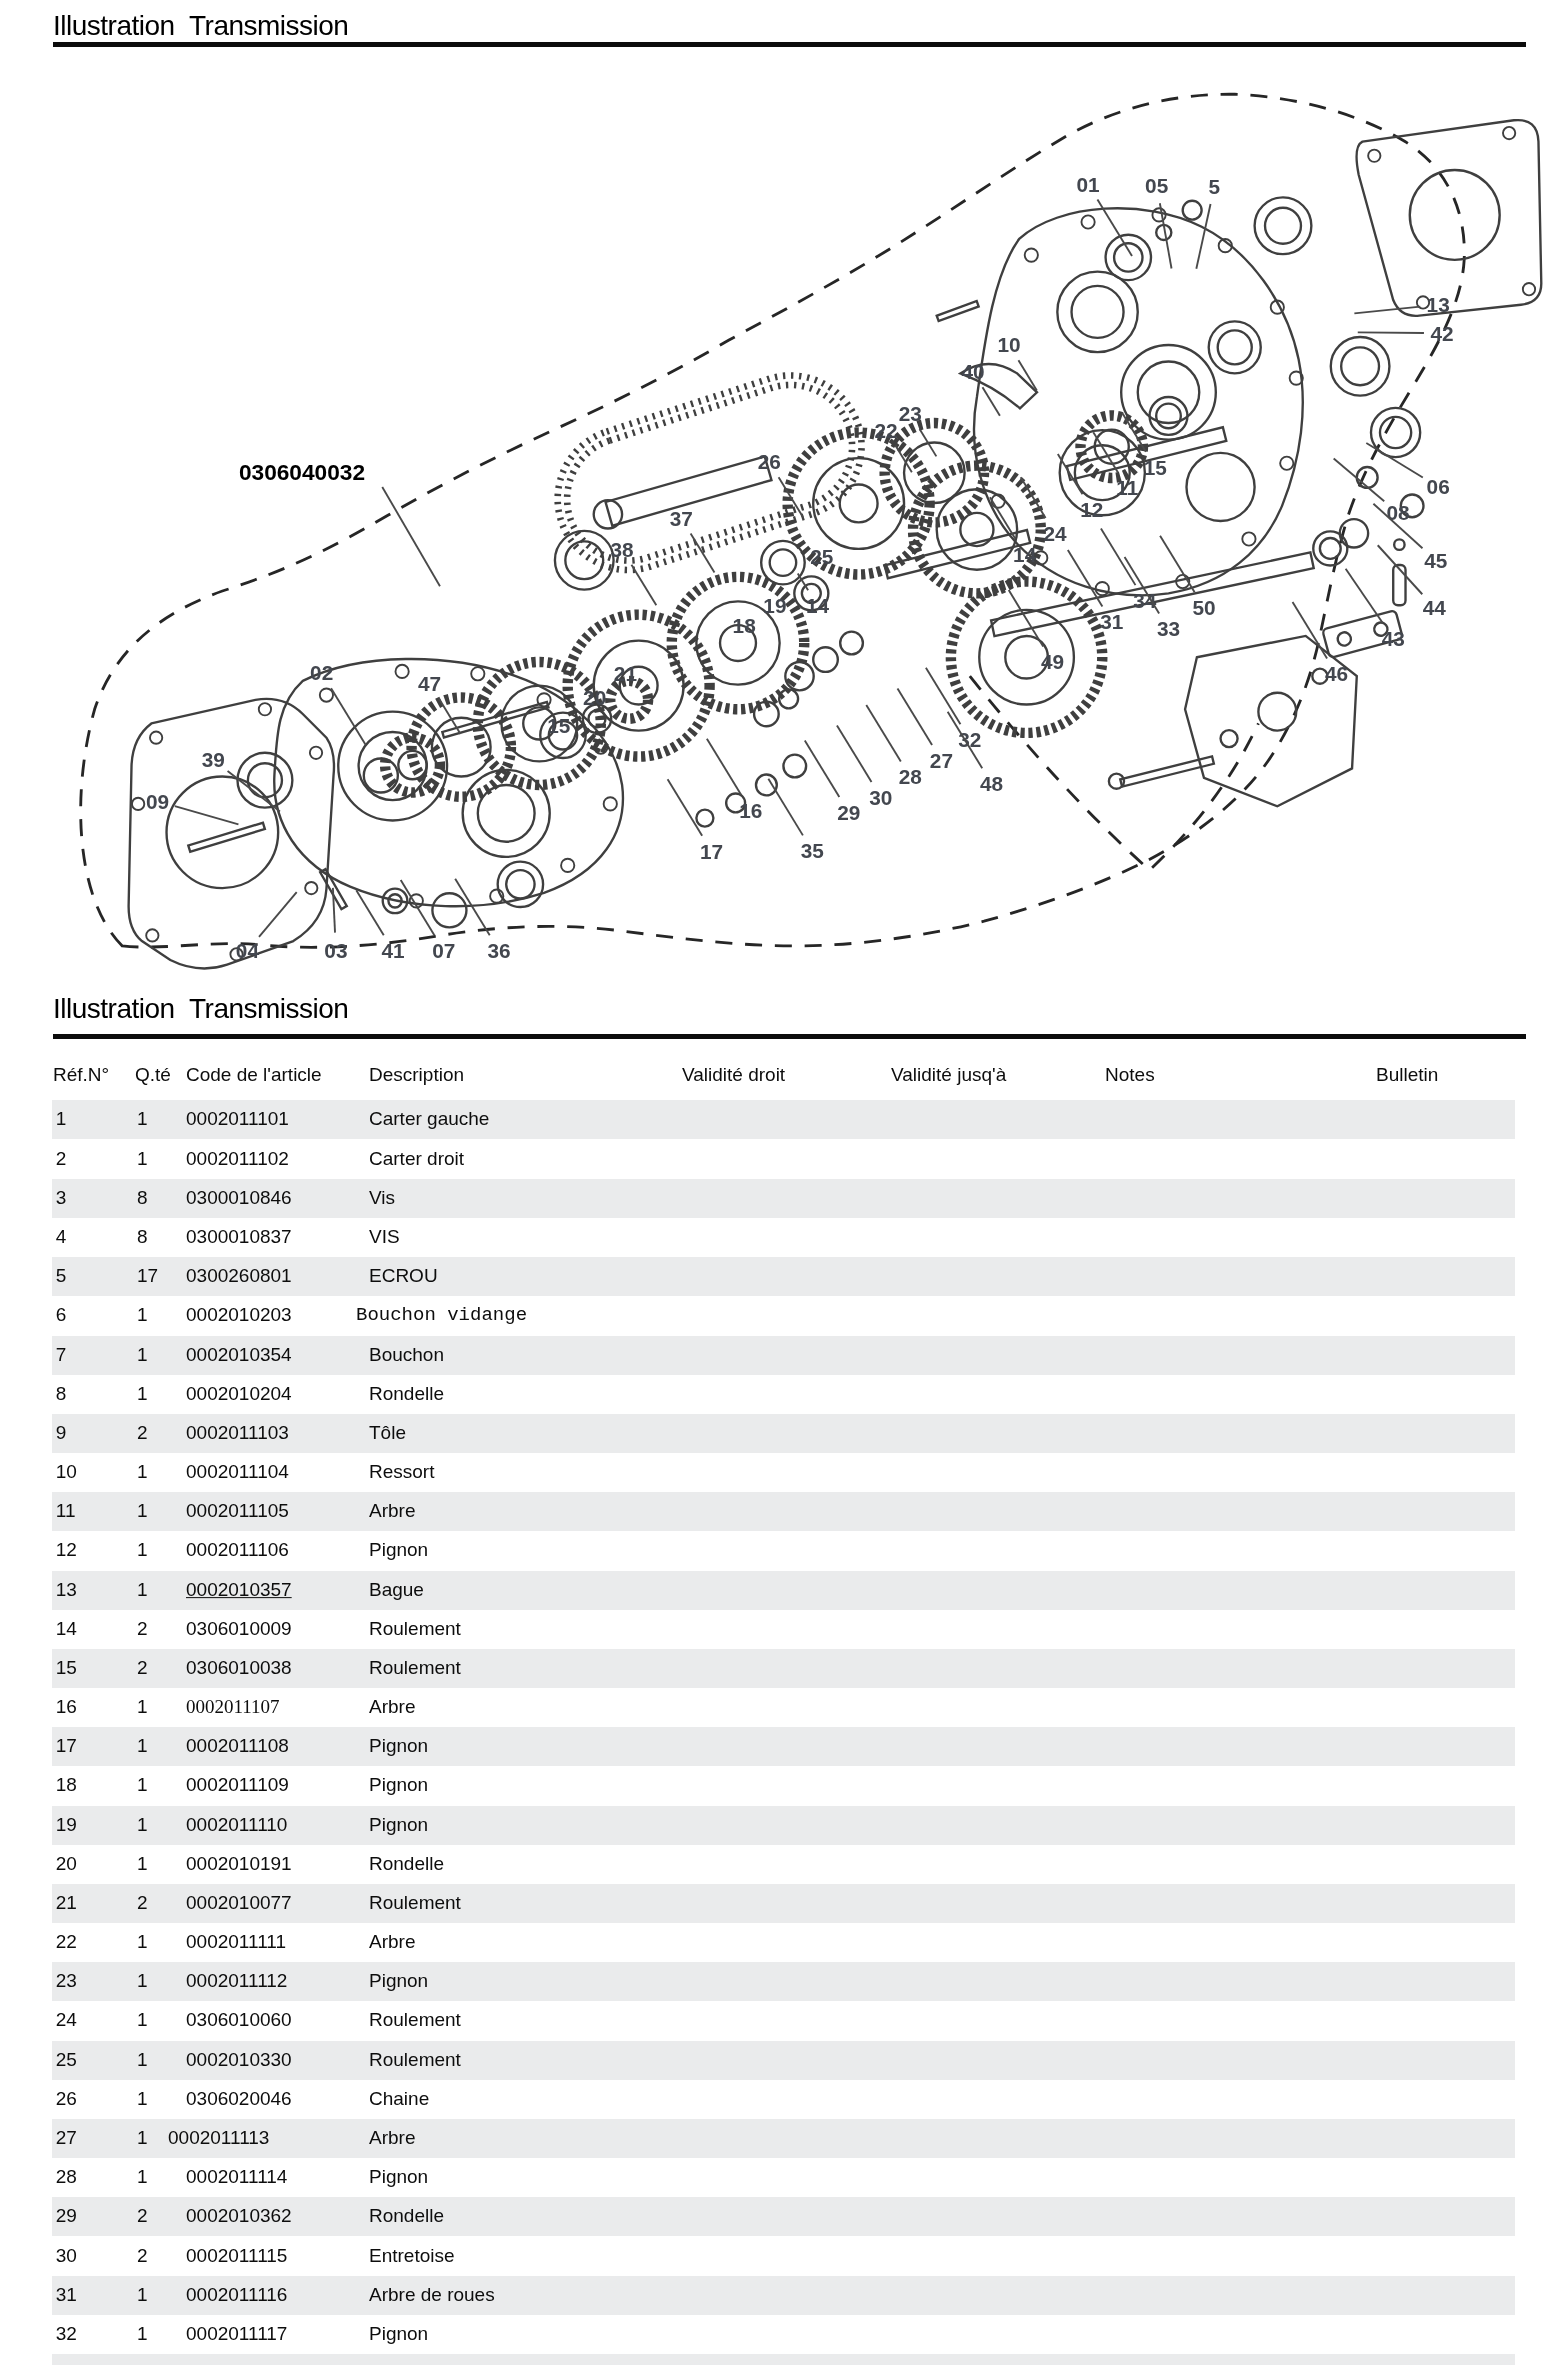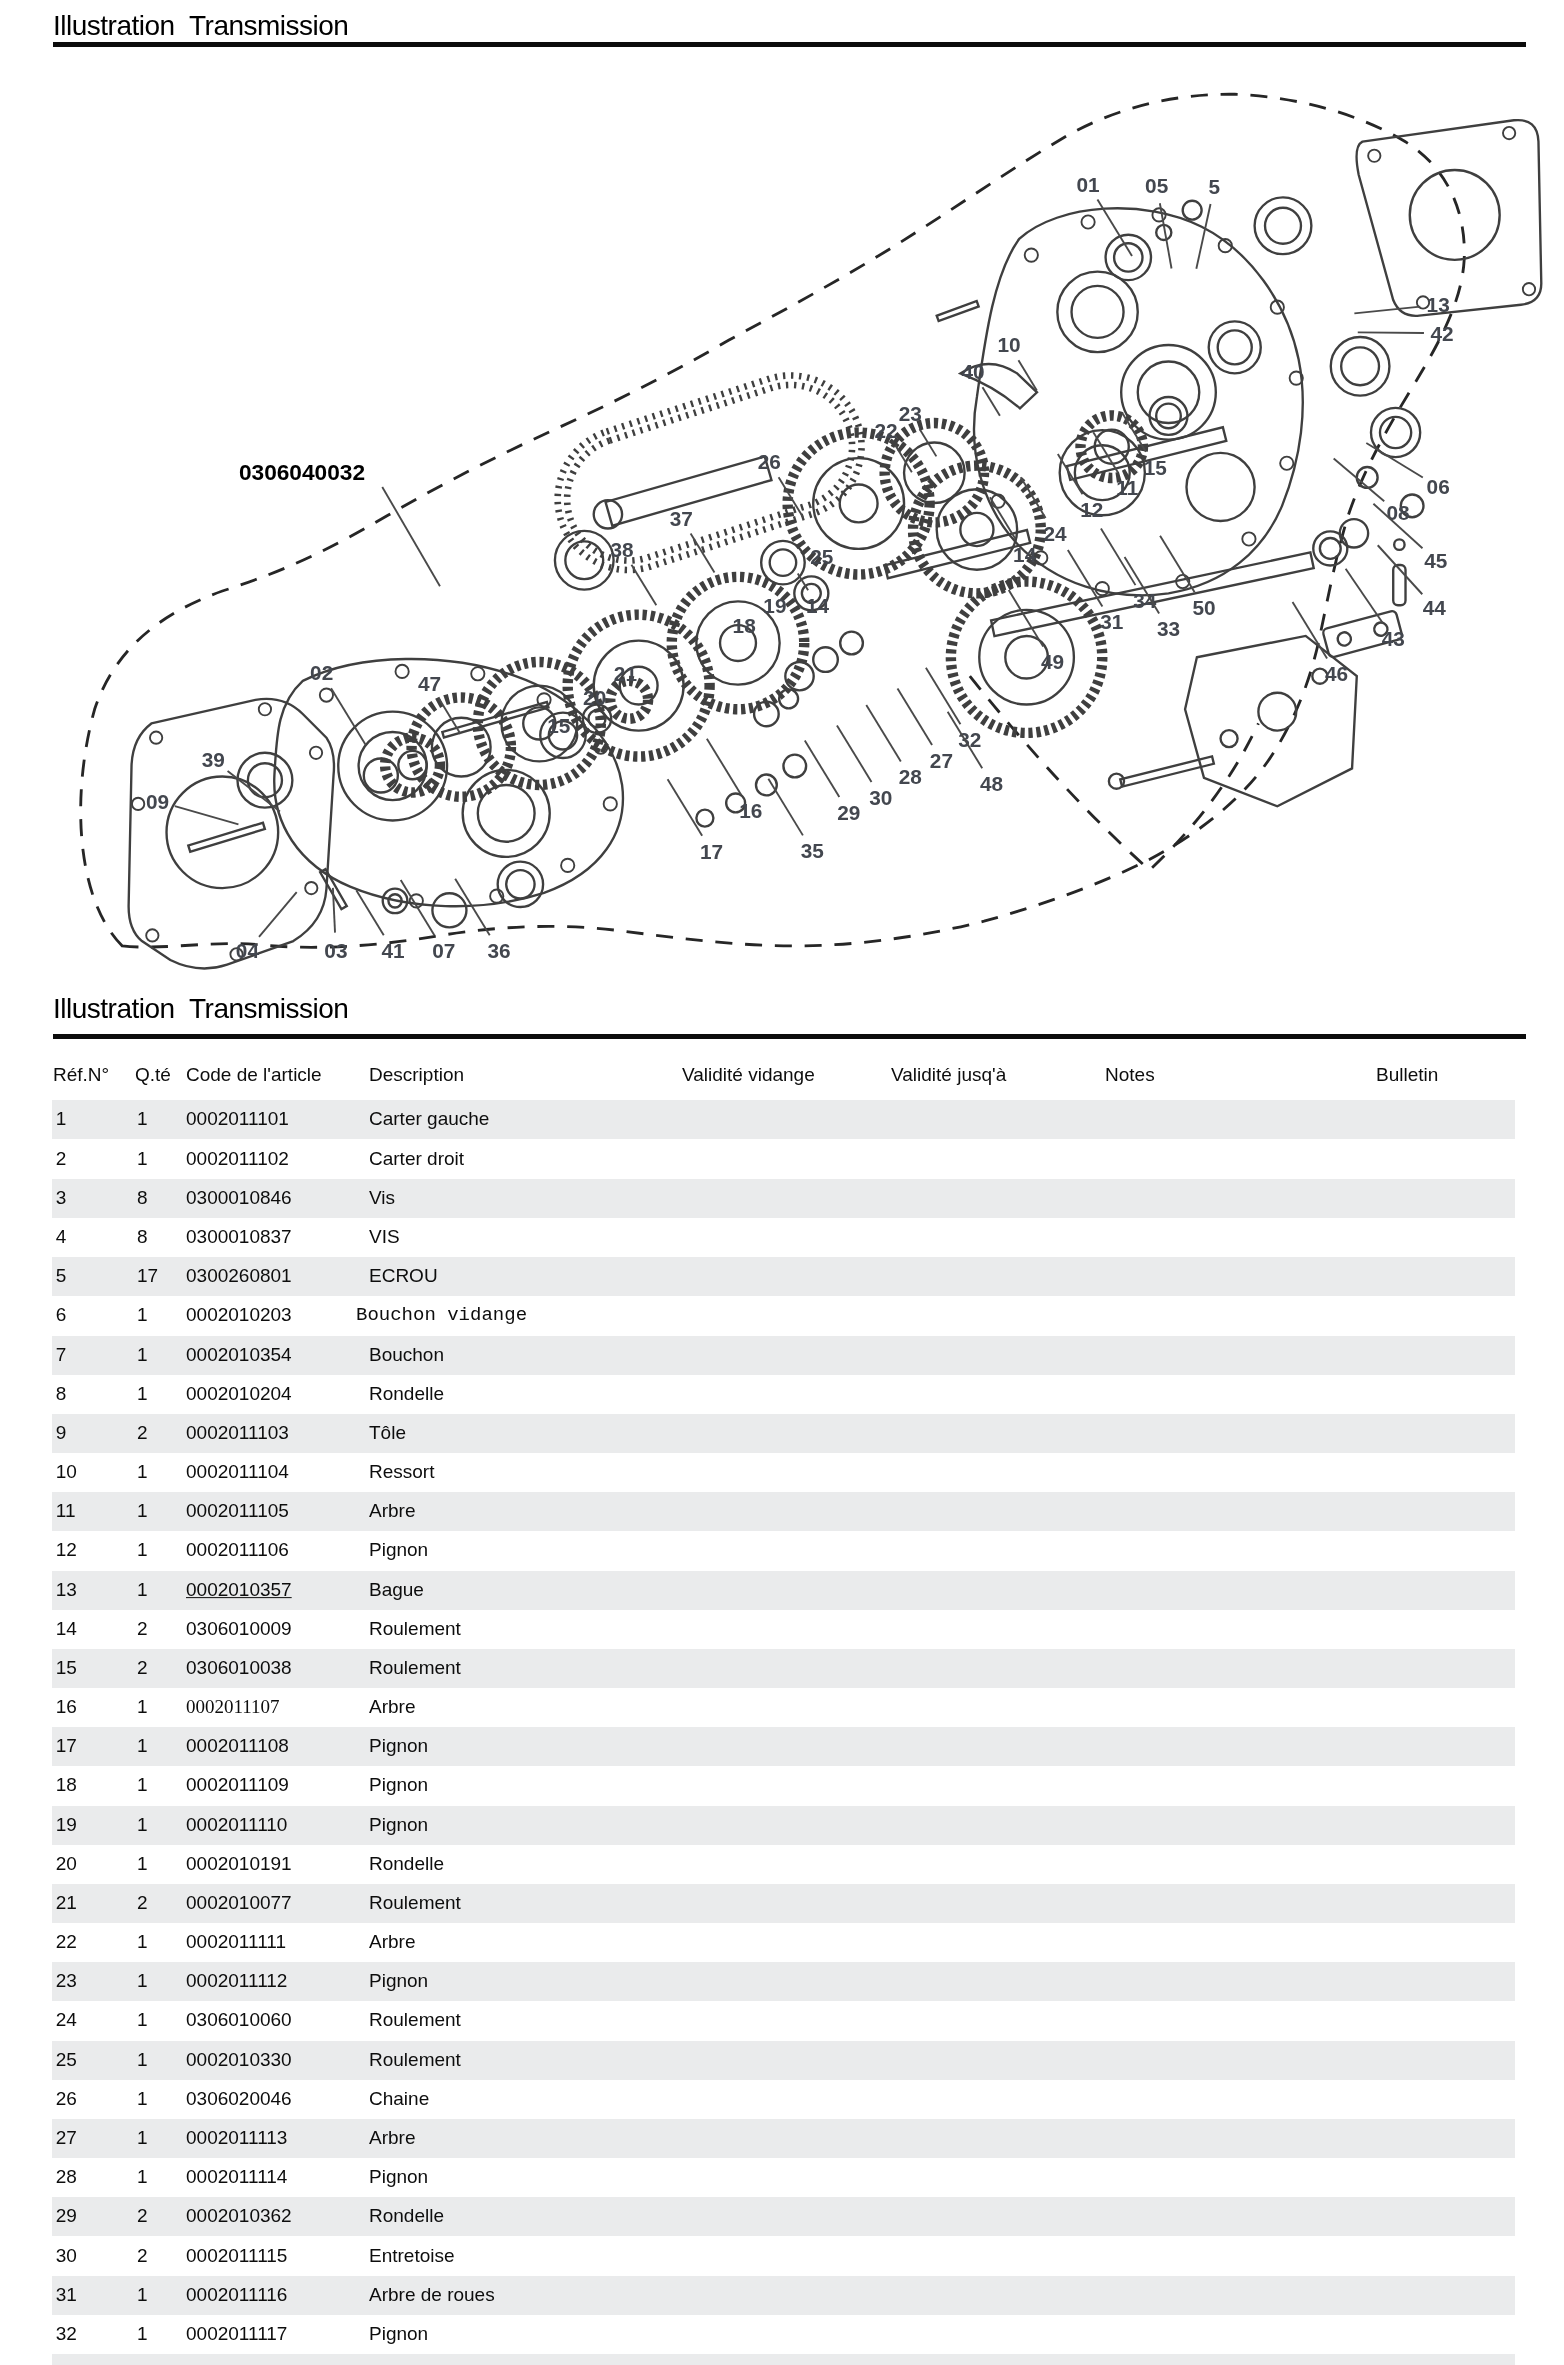--- a/index.html
+++ b/index.html
@@ -315,21 +315,21 @@
         <line x1="1035.1848996407489" y1="1977.5752903212256" x2="962.1818983171925" y2="1858.1158336099513" class="leader"></line>
         <text x="1055" y="2010" text-anchor="middle" dominant-baseline="central" class="plabel">36</text>
       </g>
   </svg>
 
   <div id="hdr1">
       <span class="hcell" style="left: 53px; top: 1064px;">Réf.N°</span>
       <span class="hcell" style="left: 135px; top: 1064px;">Q.té</span>
       <span class="hcell" style="left: 186px; top: 1064px;">Code de l'article</span>
       <span class="hcell" style="left: 369px; top: 1064px;">Description</span>
-      <span class="hcell" style="left: 682px; top: 1064px;">Validité vidange</span>
+      <span class="hcell" style="left: 682px; top: 1064px;">Validité droit</span>
       <span class="hcell" style="left: 891px; top: 1064px;">Validité jusq'à</span>
       <span class="hcell" style="left: 1105px; top: 1064px;">Notes</span>
       <span class="hcell" style="left: 1376px; top: 1064px;">Bulletin</span>
     </div>
   <div id="rows1">
       <div class="trow alt" style="top: 1100px; height: 39px;">
         <span class="tcell" style="left: 3.8px;">1</span>
         <span class="tcell" style="left: 85px;">1</span>
         <span class="tcell" style="left: 134px;">0002011101</span>
         <span class="tcell" style="left: 317px;">Carter gauche</span>
@@ -480,21 +480,21 @@
       </div>
       <div class="trow" style="top: 2080px; height: 39px;">
         <span class="tcell" style="left: 3.8px;">26</span>
         <span class="tcell" style="left: 85px;">1</span>
         <span class="tcell" style="left: 134px;">0306020046</span>
         <span class="tcell" style="left: 317px;">Chaine</span>
       </div>
       <div class="trow alt" style="top: 2119px; height: 39px;">
         <span class="tcell" style="left: 3.8px;">27</span>
         <span class="tcell" style="left: 85px;">1</span>
-        <span class="tcell" style="left: 134px;">0002011113</span>
+        <span class="tcell" style="left: 116px;">0002011113</span>
         <span class="tcell" style="left: 317px;">Arbre</span>
       </div>
       <div class="trow" style="top: 2158px; height: 39px;">
         <span class="tcell" style="left: 3.8px;">28</span>
         <span class="tcell" style="left: 85px;">1</span>
         <span class="tcell" style="left: 134px;">0002011114</span>
         <span class="tcell" style="left: 317px;">Pignon</span>
       </div>
       <div class="trow alt" style="top: 2197px; height: 39px;">
         <span class="tcell" style="left: 3.8px;">29</span>

